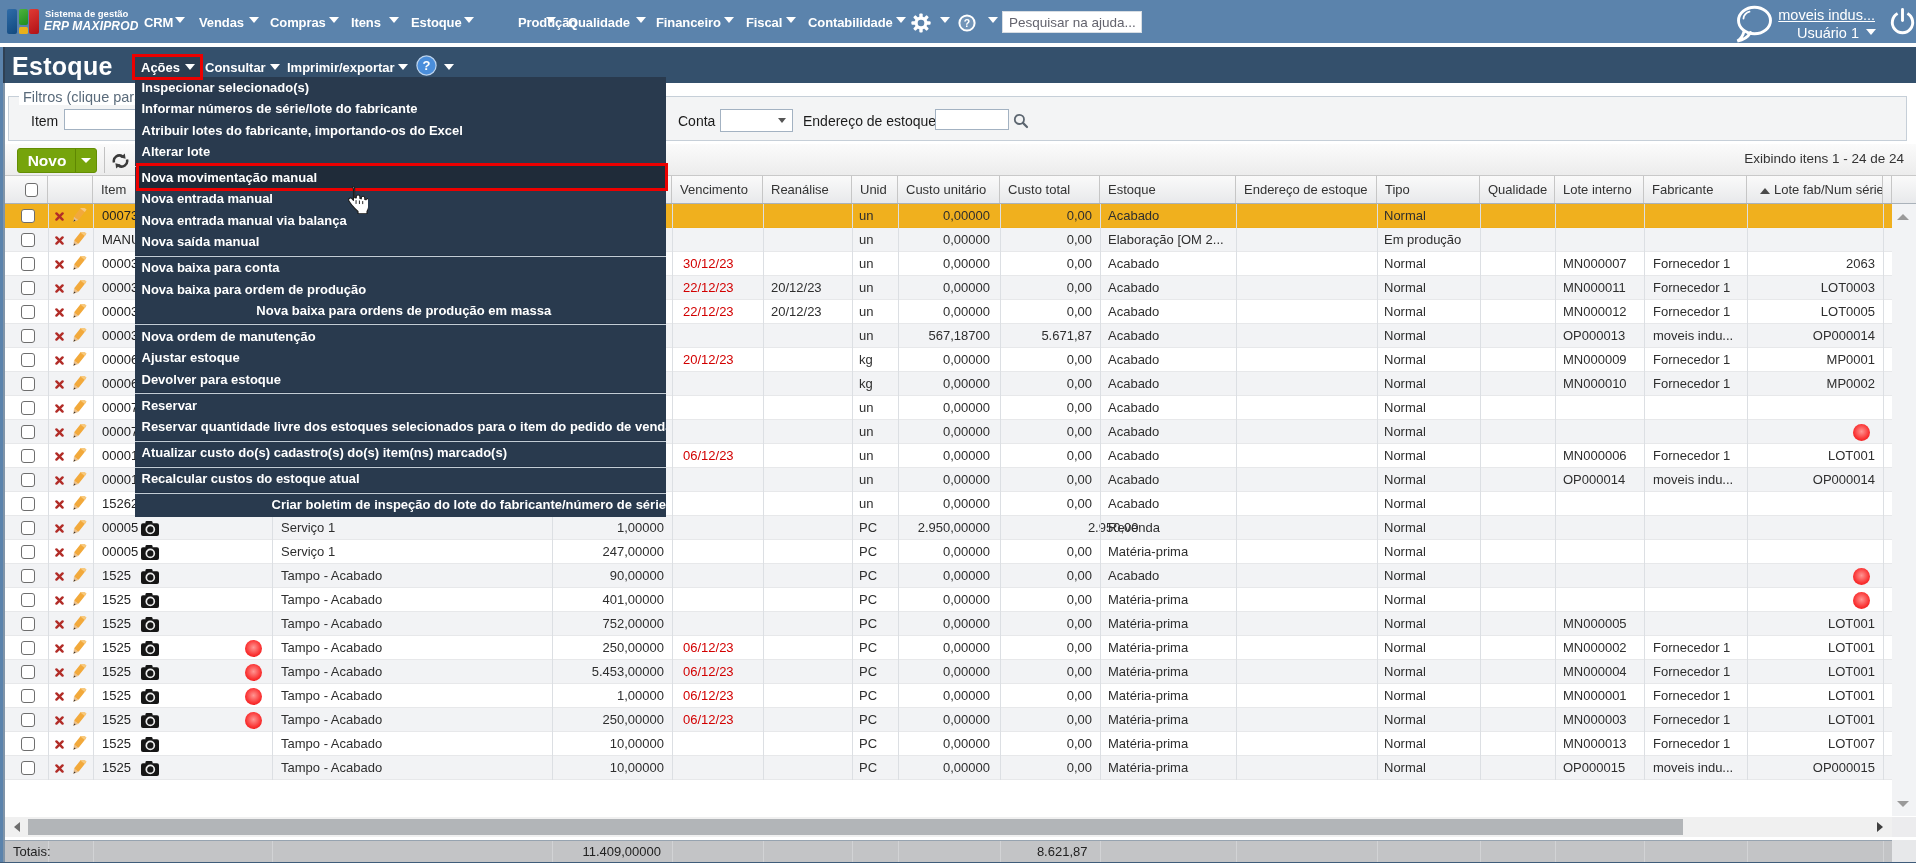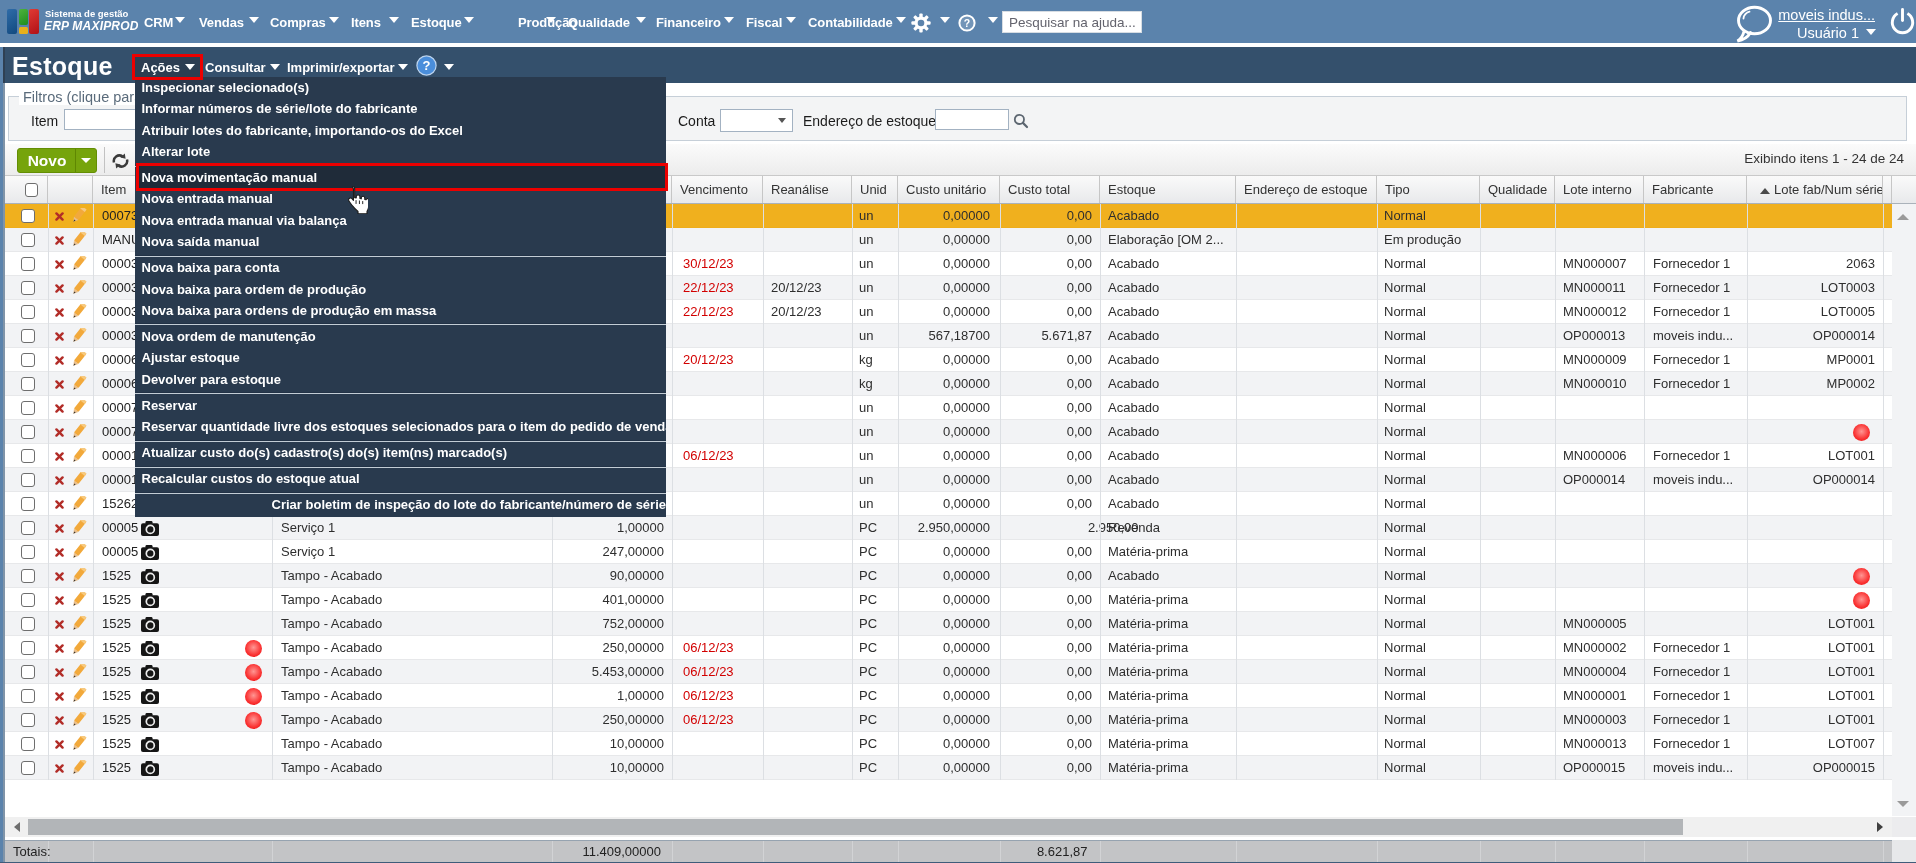--- a/index.html
+++ b/index.html
@@ -926,21 +926,21 @@
 <div class="mni" style="left:135px;top:98.35px;z-index:40;position:absolute;">Informar números de série/lote do fabricante</div>
 <div class="mni" style="left:135px;top:119.7px;z-index:40;position:absolute;">Atribuir lotes do fabricante, importando-os do Excel</div>
 <div class="mni" style="left:135px;top:141.05px;z-index:40;position:absolute;">Alterar lote</div>
 <div class="mdv" style="top:164.7px;z-index:40;"></div>
 <div class="mni" style="left:135px;top:188.45px;z-index:40;position:absolute;">Nova entrada manual</div>
 <div class="mni" style="left:135px;top:209.8px;z-index:40;position:absolute;">Nova entrada manual via balança</div>
 <div class="mni" style="left:135px;top:231.15px;z-index:40;position:absolute;">Nova saída manual</div>
 <div class="mdv" style="top:254.6px;z-index:40;"></div>
 <div class="mni" style="left:135px;top:257.2px;z-index:40;position:absolute;">Nova baixa para conta</div>
 <div class="mni" style="left:135px;top:278.55px;z-index:40;position:absolute;">Nova baixa para ordem de produção</div>
-<div class="mni" style="left:135px;top:299.9px;z-index:40;position:absolute;">Nova baixa para ordens de produção em massa</div>
+<div class="mni" style="left:135px;top:299.9px;z-index:40;position:absolute;text-align:center;">Nova baixa para ordens de produção em massa</div>
 <div class="mdv" style="top:323.3px;z-index:40;"></div>
 <div class="mni" style="left:135px;top:325.95px;z-index:40;position:absolute;">Nova ordem de manutenção</div>
 <div class="mni" style="left:135px;top:347.3px;z-index:40;position:absolute;">Ajustar estoque</div>
 <div class="mni" style="left:135px;top:368.65px;z-index:40;position:absolute;">Devolver para estoque</div>
 <div class="mdv" style="top:392.1px;z-index:40;"></div>
 <div class="mni" style="left:135px;top:394.7px;z-index:40;position:absolute;">Reservar</div>
 <div class="mni" style="left:135px;top:416.05px;z-index:40;position:absolute;">Reservar quantidade livre dos estoques selecionados para o item do pedido de venda</div>
 <div class="mdv" style="top:439.5px;z-index:40;"></div>
 <div class="mni" style="left:135px;top:442.1px;z-index:40;position:absolute;">Atualizar custo do(s) cadastro(s) do(s) item(ns) marcado(s)</div>
 <div class="mdv" style="top:465.5px;z-index:40;"></div>

